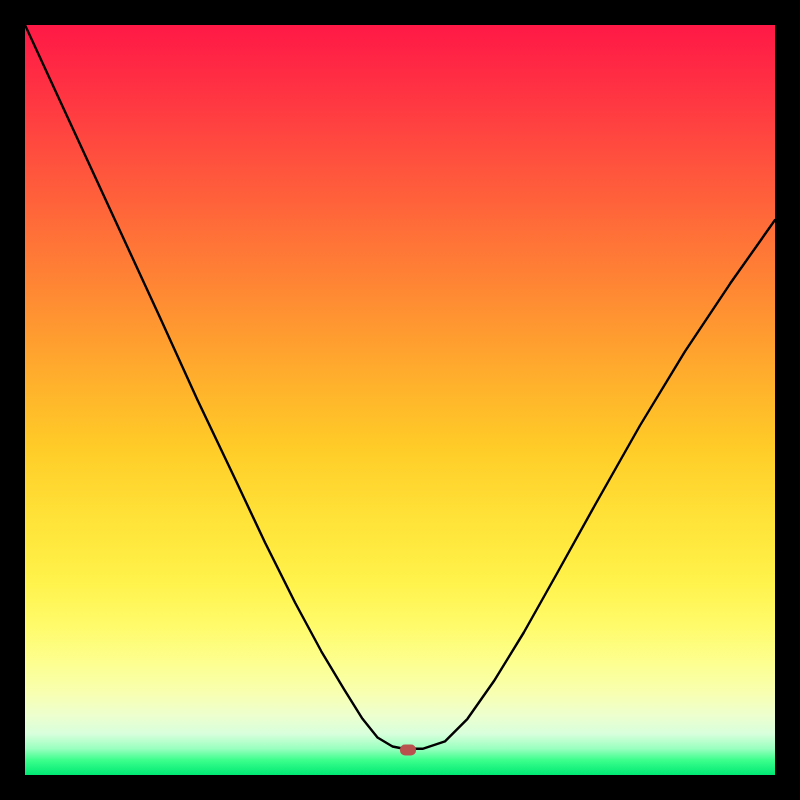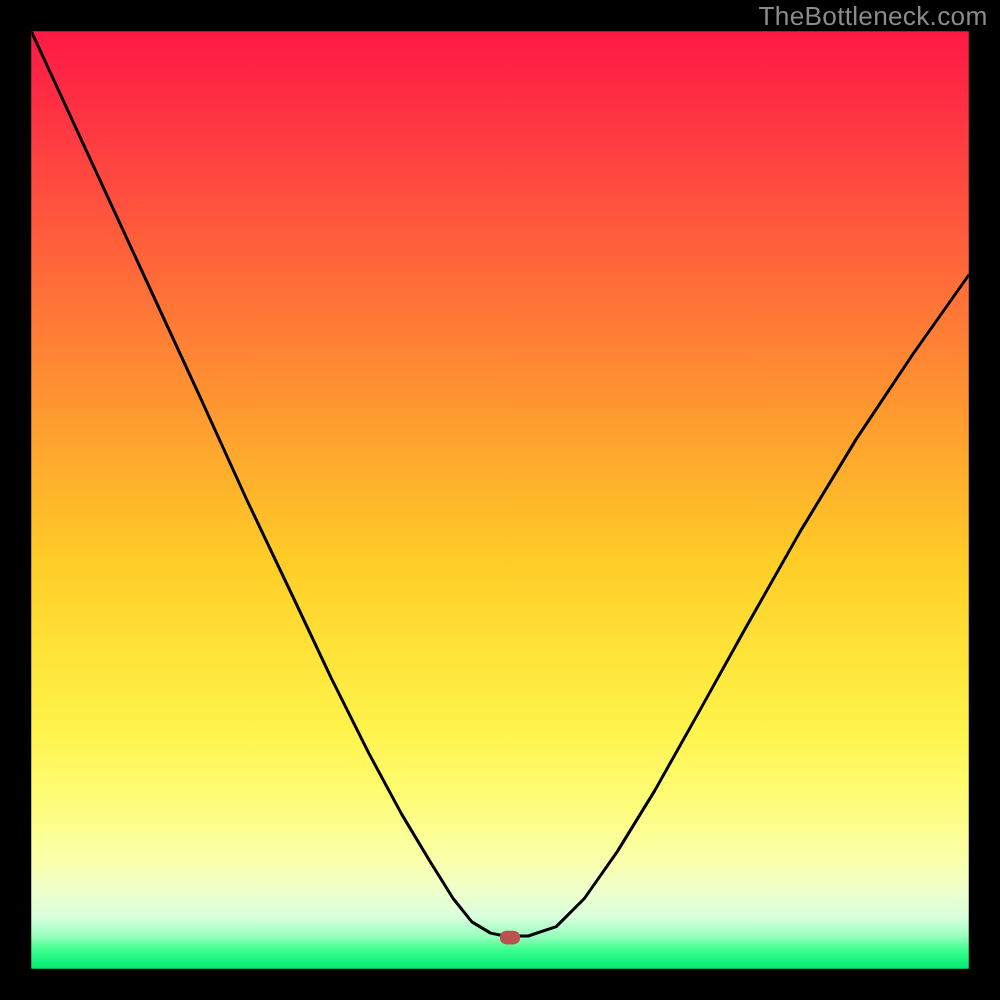--- a/index.html
+++ b/index.html
@@ -70,20 +70,19 @@
     font-size: 21px;
     font-weight: 500;
     letter-spacing: 0.2px;
     user-select: none;
   }
 </style>
 </head>
 <body>
 
 <div class="frame">
-  <div class="watermark">TheBottleneck.com</div>
   <div class="plot-area">
     <svg class="curve" viewBox="0 0 750 750" preserveAspectRatio="none">
       <path id="curve-path" d="M0.0 0.0 L45.0 97.5 L90.0 195.0 L135.0 292.5 L172.5 375.0 L210.0 453.8 L240.0 517.5 L270.0 577.5 L296.3 626.3 L318.8 663.8 L337.5 693.8 L352.5 712.5 L367.5 721.5 L378.8 723.8 L397.5 723.8 L420.0 716.3 L442.5 693.8 L468.8 656.3 L498.8 607.5 L532.5 547.5 L570.0 480.0 L615.0 400.5 L660.0 326.3 L705.0 258.8 L750.0 195.0" fill="none" stroke="#000" stroke-width="2.4" stroke-linejoin="round" stroke-linecap="round"></path>
     </svg>
     <div id="min-marker" class="marker" style="left: 382.5px; top: 725.25px;"></div>
   </div>
 </div>
 
 </body></html>

